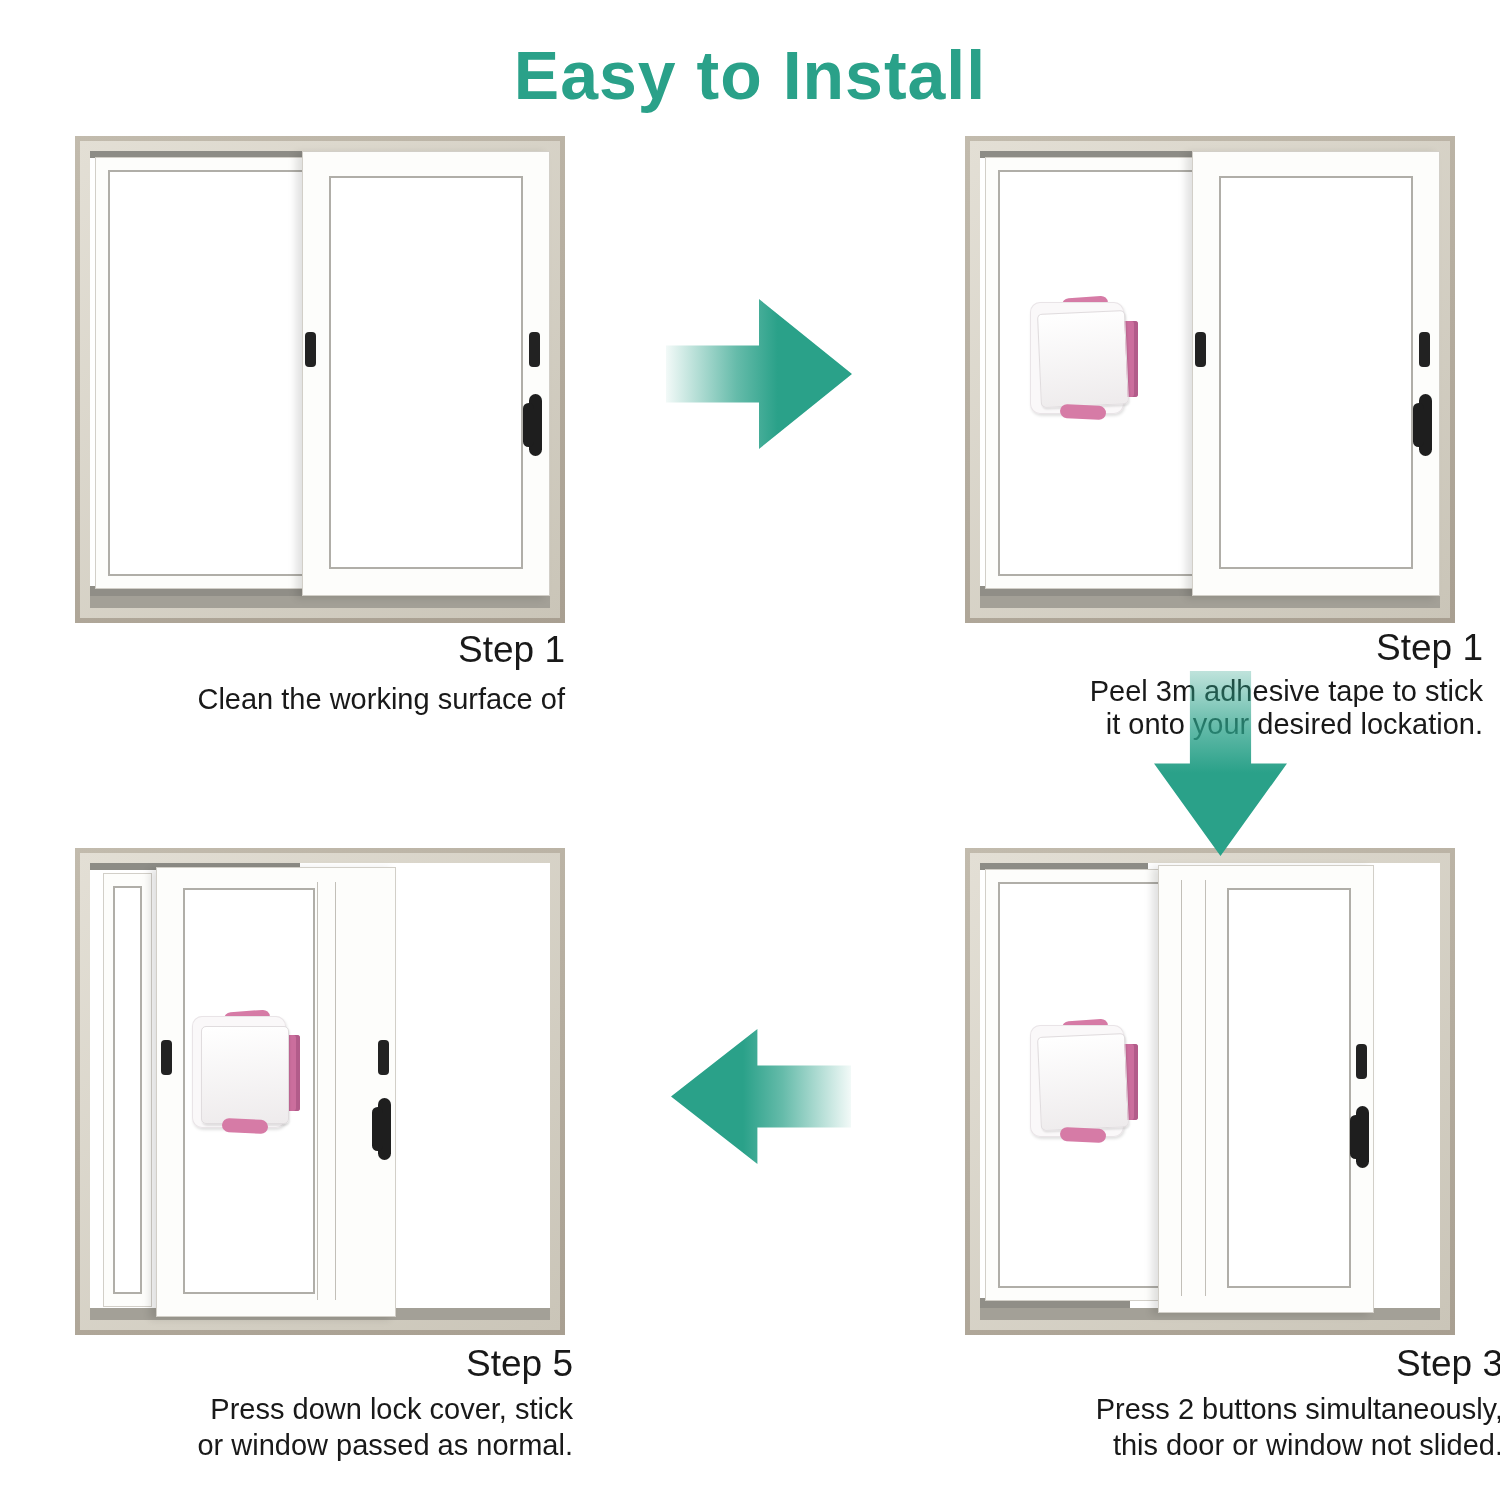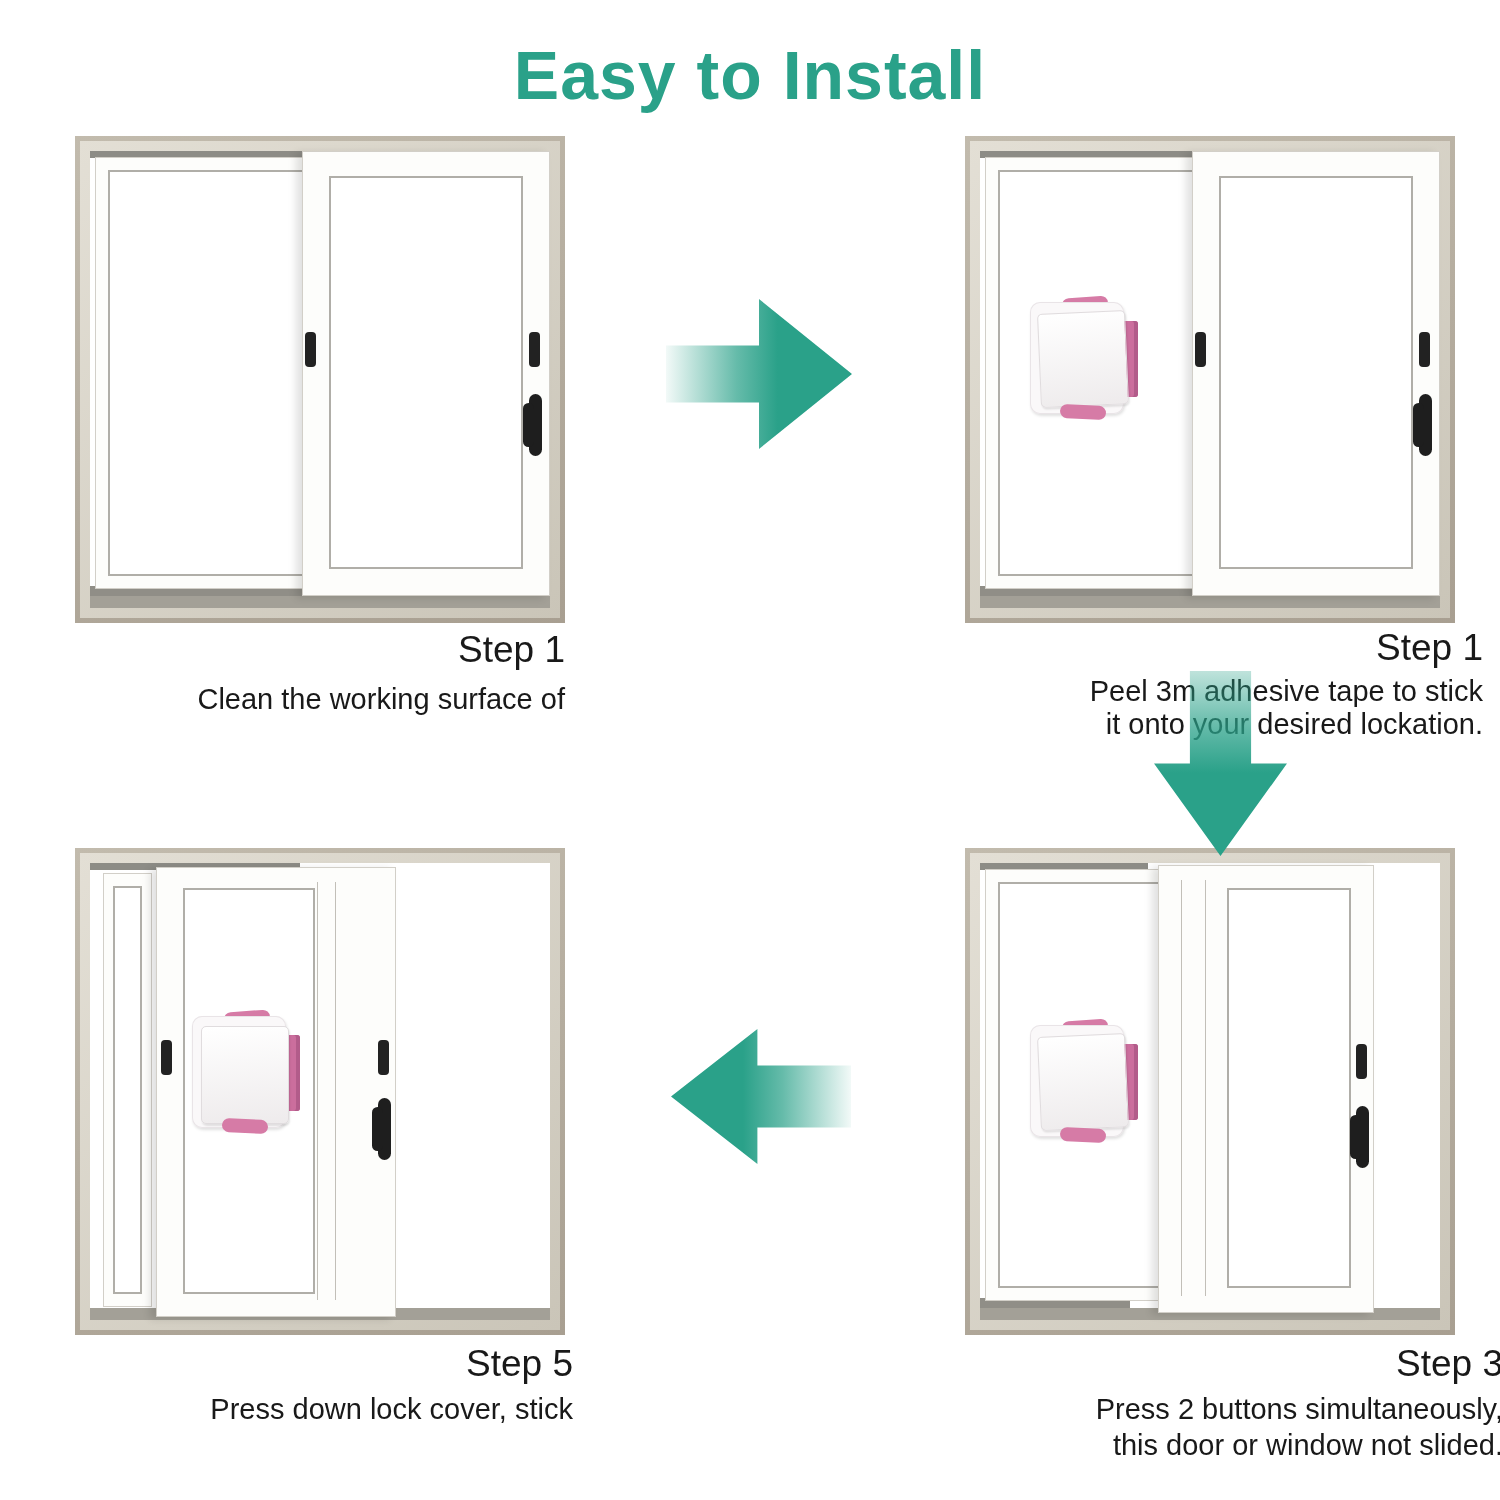--- a/index.html
+++ b/index.html
@@ -174,19 +174,20 @@
 
   <div class="caption" style="left:958px;top:1343px;width:545px;">
     <div class="step-title">Step 3</div>
     <div class="desc-line">Press 2 buttons simultaneously,</div>
     <div class="desc-line">this door or window not slided.</div>
   </div>
 
   <div class="caption" style="left:68px;top:1343px;width:505px;">
     <div class="step-title">Step 5</div>
     <div class="desc-line">Press down lock cover, stick</div>
+    <div class="desc-line">or window passed as normal.</div>
   </div>
 
   <div class="arrow right"></div>
   <div class="arrow down"></div>
   <div class="arrow left"></div>
 
 </div>
 
 </body></html>

